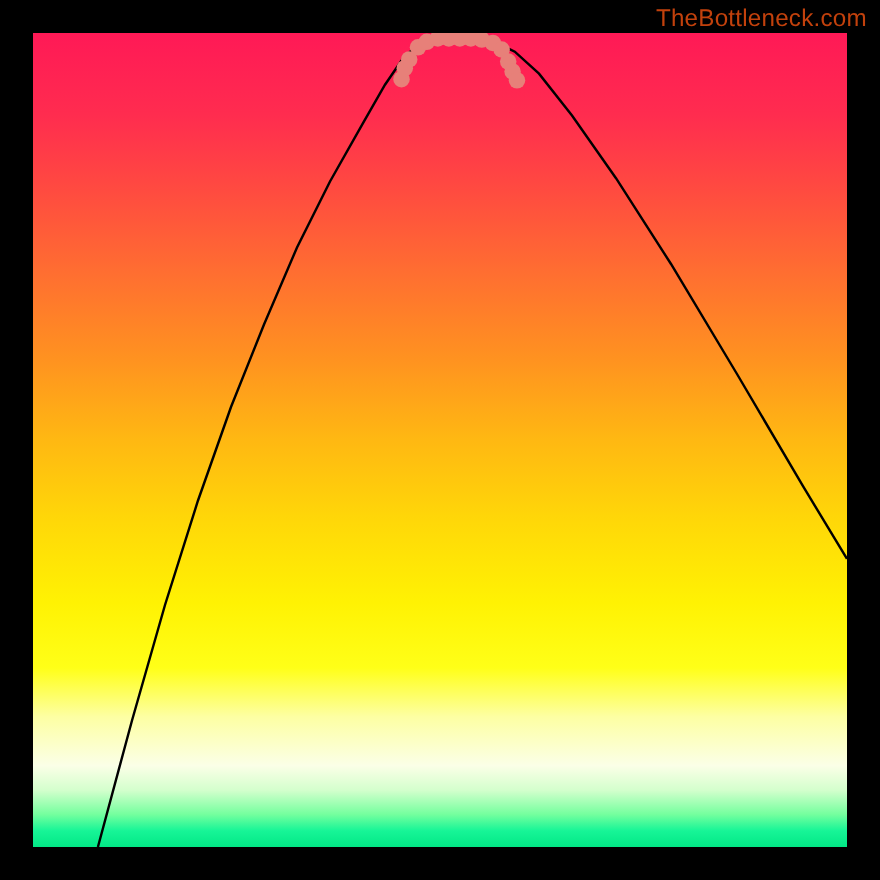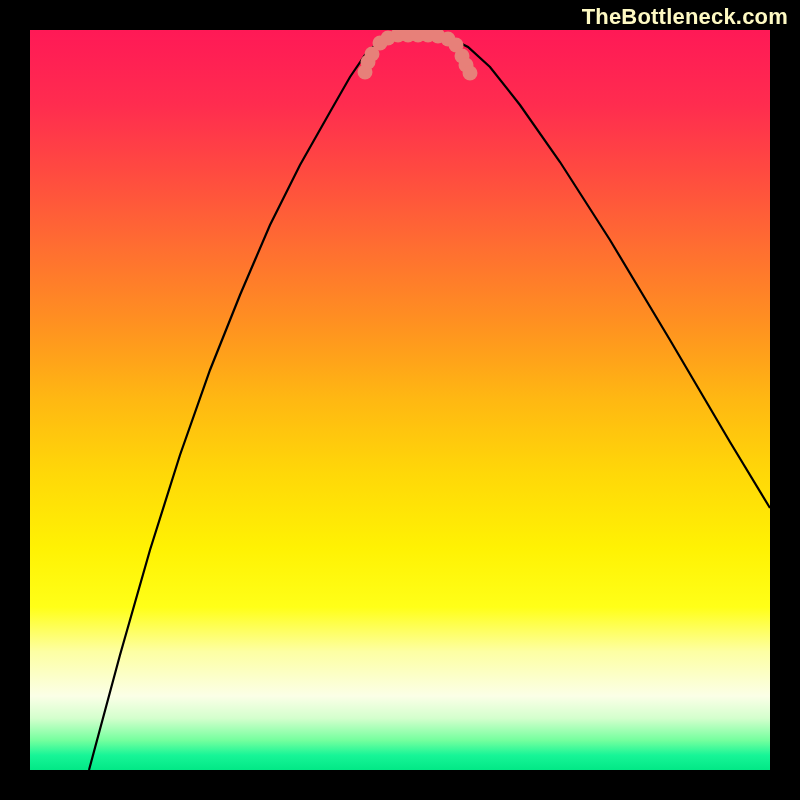--- a/index.html
+++ b/index.html
@@ -53,23 +53,23 @@
   .curve-svg, .dots-svg {
     position: absolute;
     top: 0; left: 0;
     width: 100%;
     height: 100%;
   }
   .watermark {
     position: absolute;
     top: 4px;
     right: 12px;
-    color: #fef9c3;
+    color: #c2410c;
     font-size: 22px;
-    font-weight: 700;
+    font-weight: 400;
     letter-spacing: 0.2px;
   }
 </style>
 </head>
 <body>
 
 <div class="frame">
   <div class="plot-area">
     <div class="gradient-bg"></div>
     <svg class="curve-svg" viewBox="0 0 740 740" preserveAspectRatio="none">

